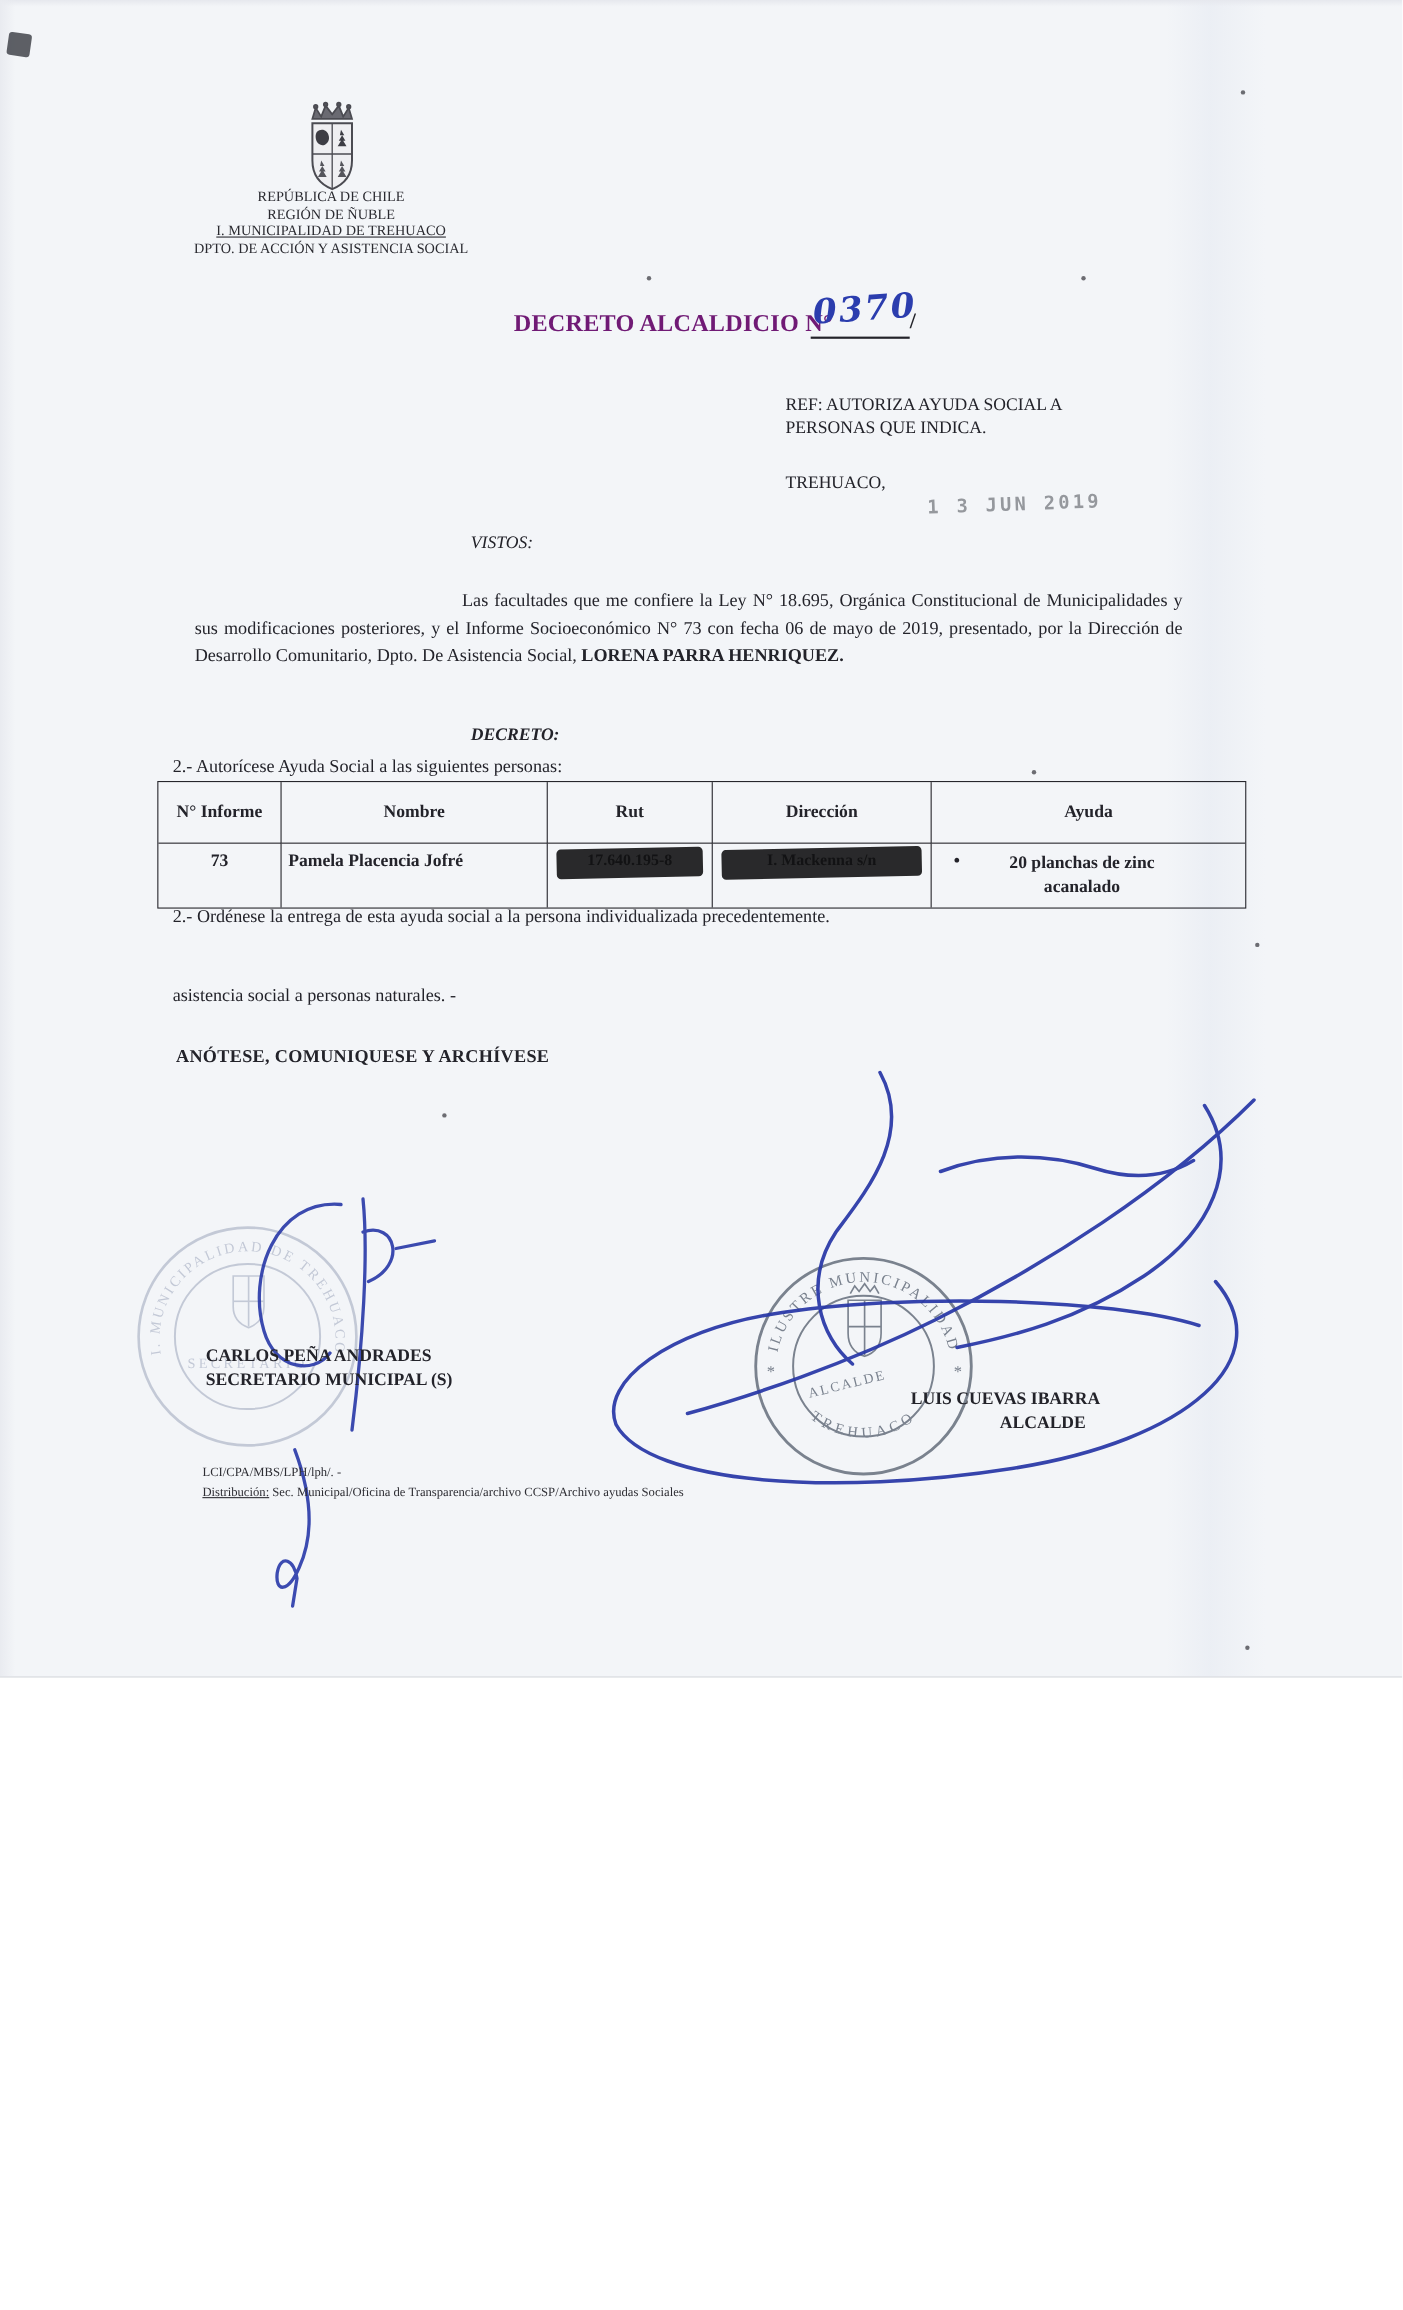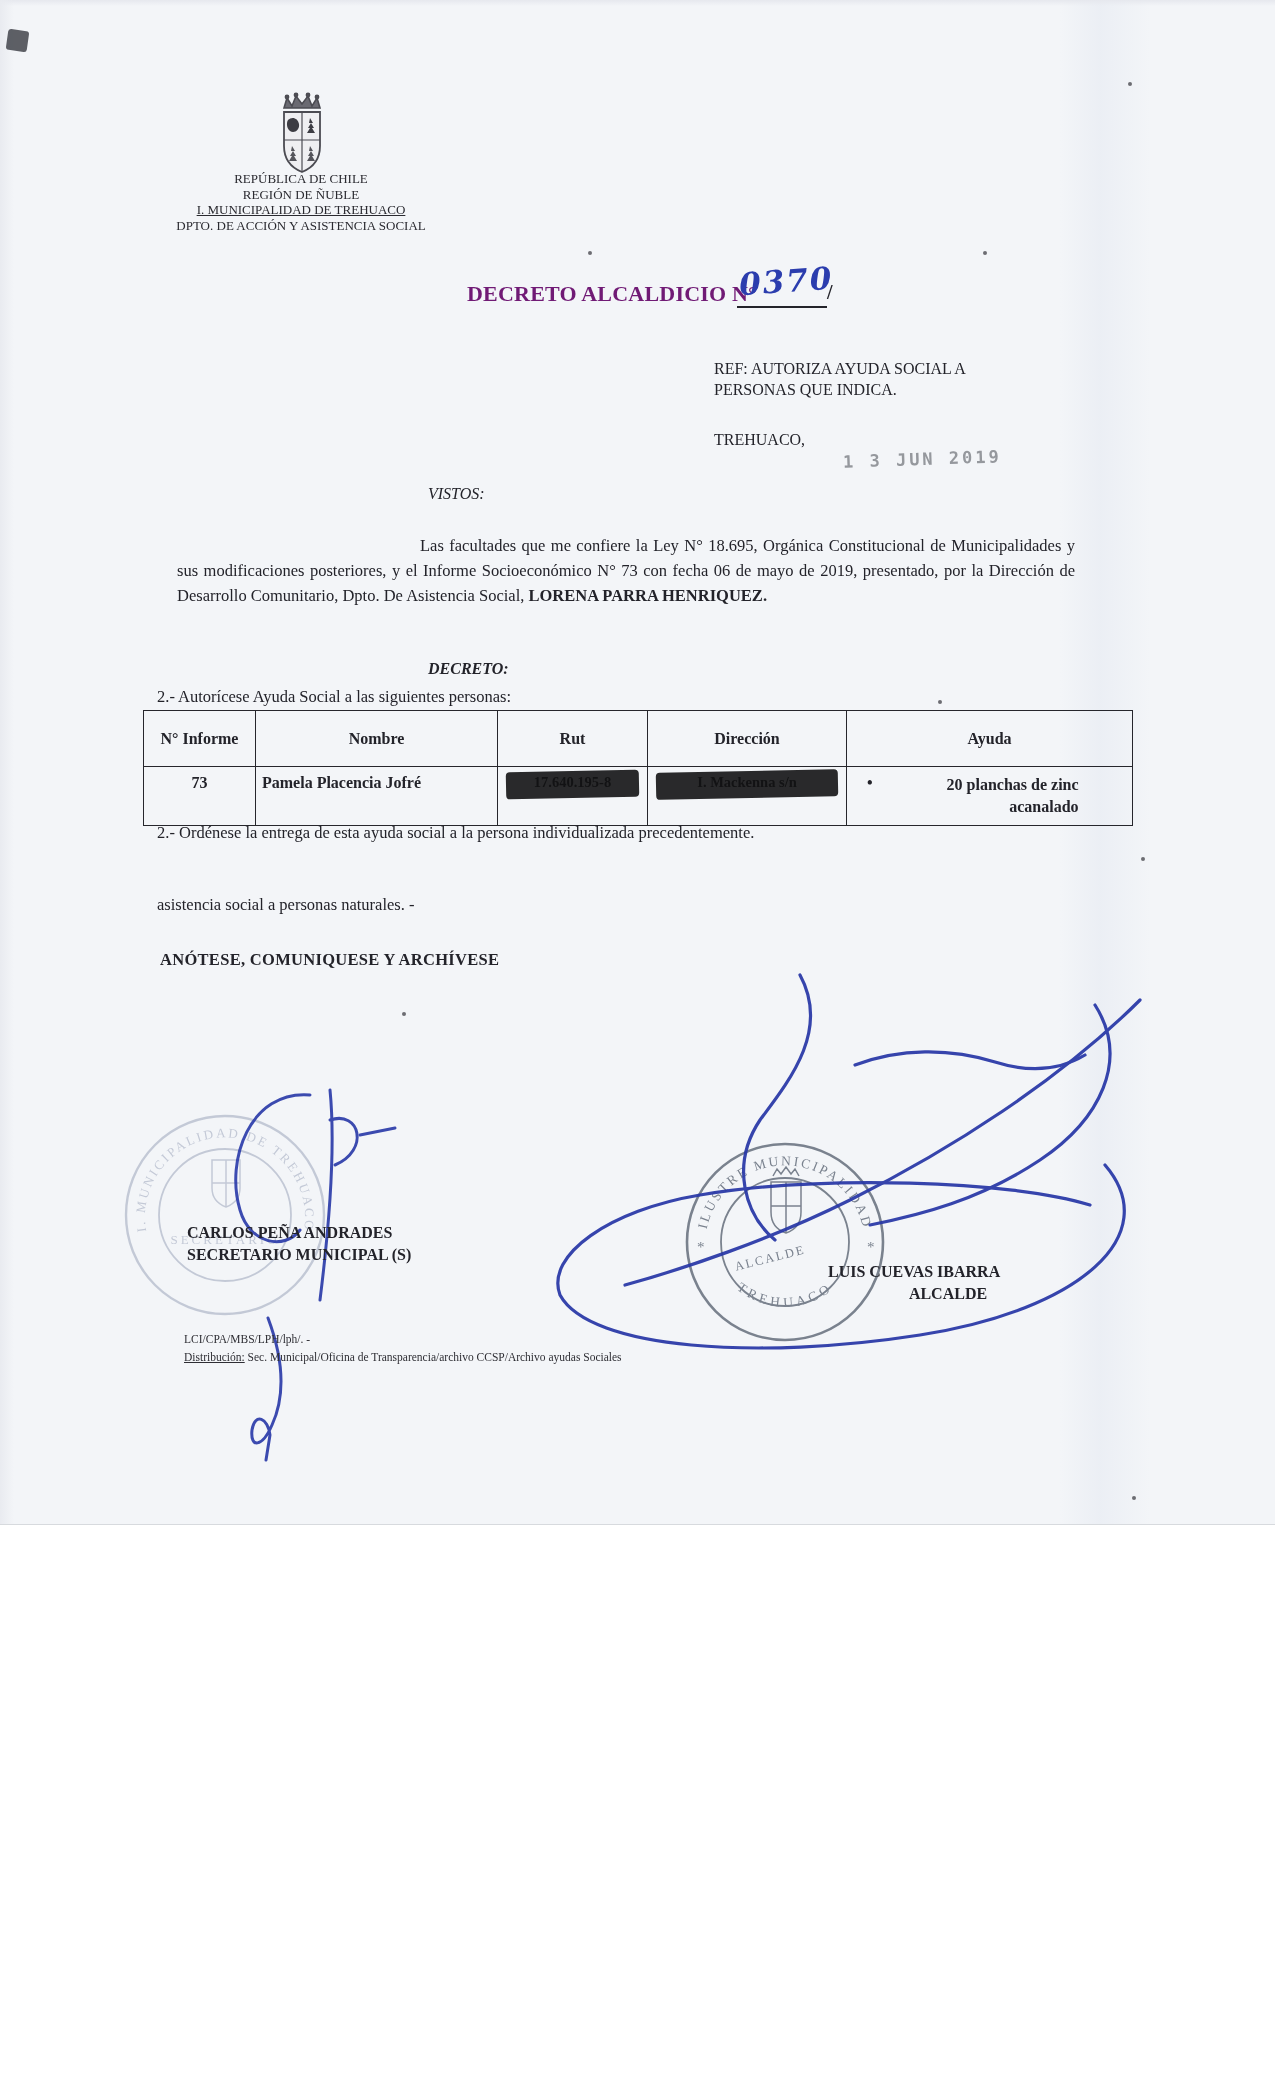--- a/index.html
+++ b/index.html
@@ -46,21 +46,21 @@
   .tbl .c:nth-child(5n){border-right:none;}
   .tbl .hd{font-weight:bold;height:56px;}
   .tbl .dt{font-weight:bold;height:58px;border-bottom:none;align-items:flex-start;padding-top:7px;}
   .cell-nombre{justify-content:flex-start !important;text-align:justify !important;}
   .cell-nombre .jtxt{width:100%;text-align:justify;}
   .redact-wrap{position:relative;width:100%;text-align:center;font-size:14.5px;color:#3a3a40;}
   .redact-bar{position:absolute;left:2px;right:2px;top:-3px;height:27px;border-radius:4px;
               background:rgba(12,12,14,.88);transform:rotate(-1.2deg);}
   .ayuda-cell{justify-content:flex-start !important;text-align:left !important;padding-left:20px !important;}
   .ayuda-cell .blt{margin-right:16px;}
-  .ayuda-cell .atxt{width:190px;text-align:right;line-height:22px;}
+  .ayuda-cell .atxt{width:190px;text-align:center;line-height:22px;}
   .closing{left:160px;top:950px;font-size:16.5px;font-weight:bold;letter-spacing:.3px;}
   
   .sigblock{font-size:16px;font-weight:bold;line-height:22px;}
   .footer-small{font-size:11.5px;color:#2e2e34;}
   .footer-small .u{text-decoration:underline;}
   svg{position:absolute;overflow:visible;}
   .stamp-txt{fill:#656e7c;font-family:"Liberation Serif",serif;}
   .stamp-txt-faint{fill:#8a94ae;font-family:"Liberation Serif",serif;}
 </style>
 </head>

